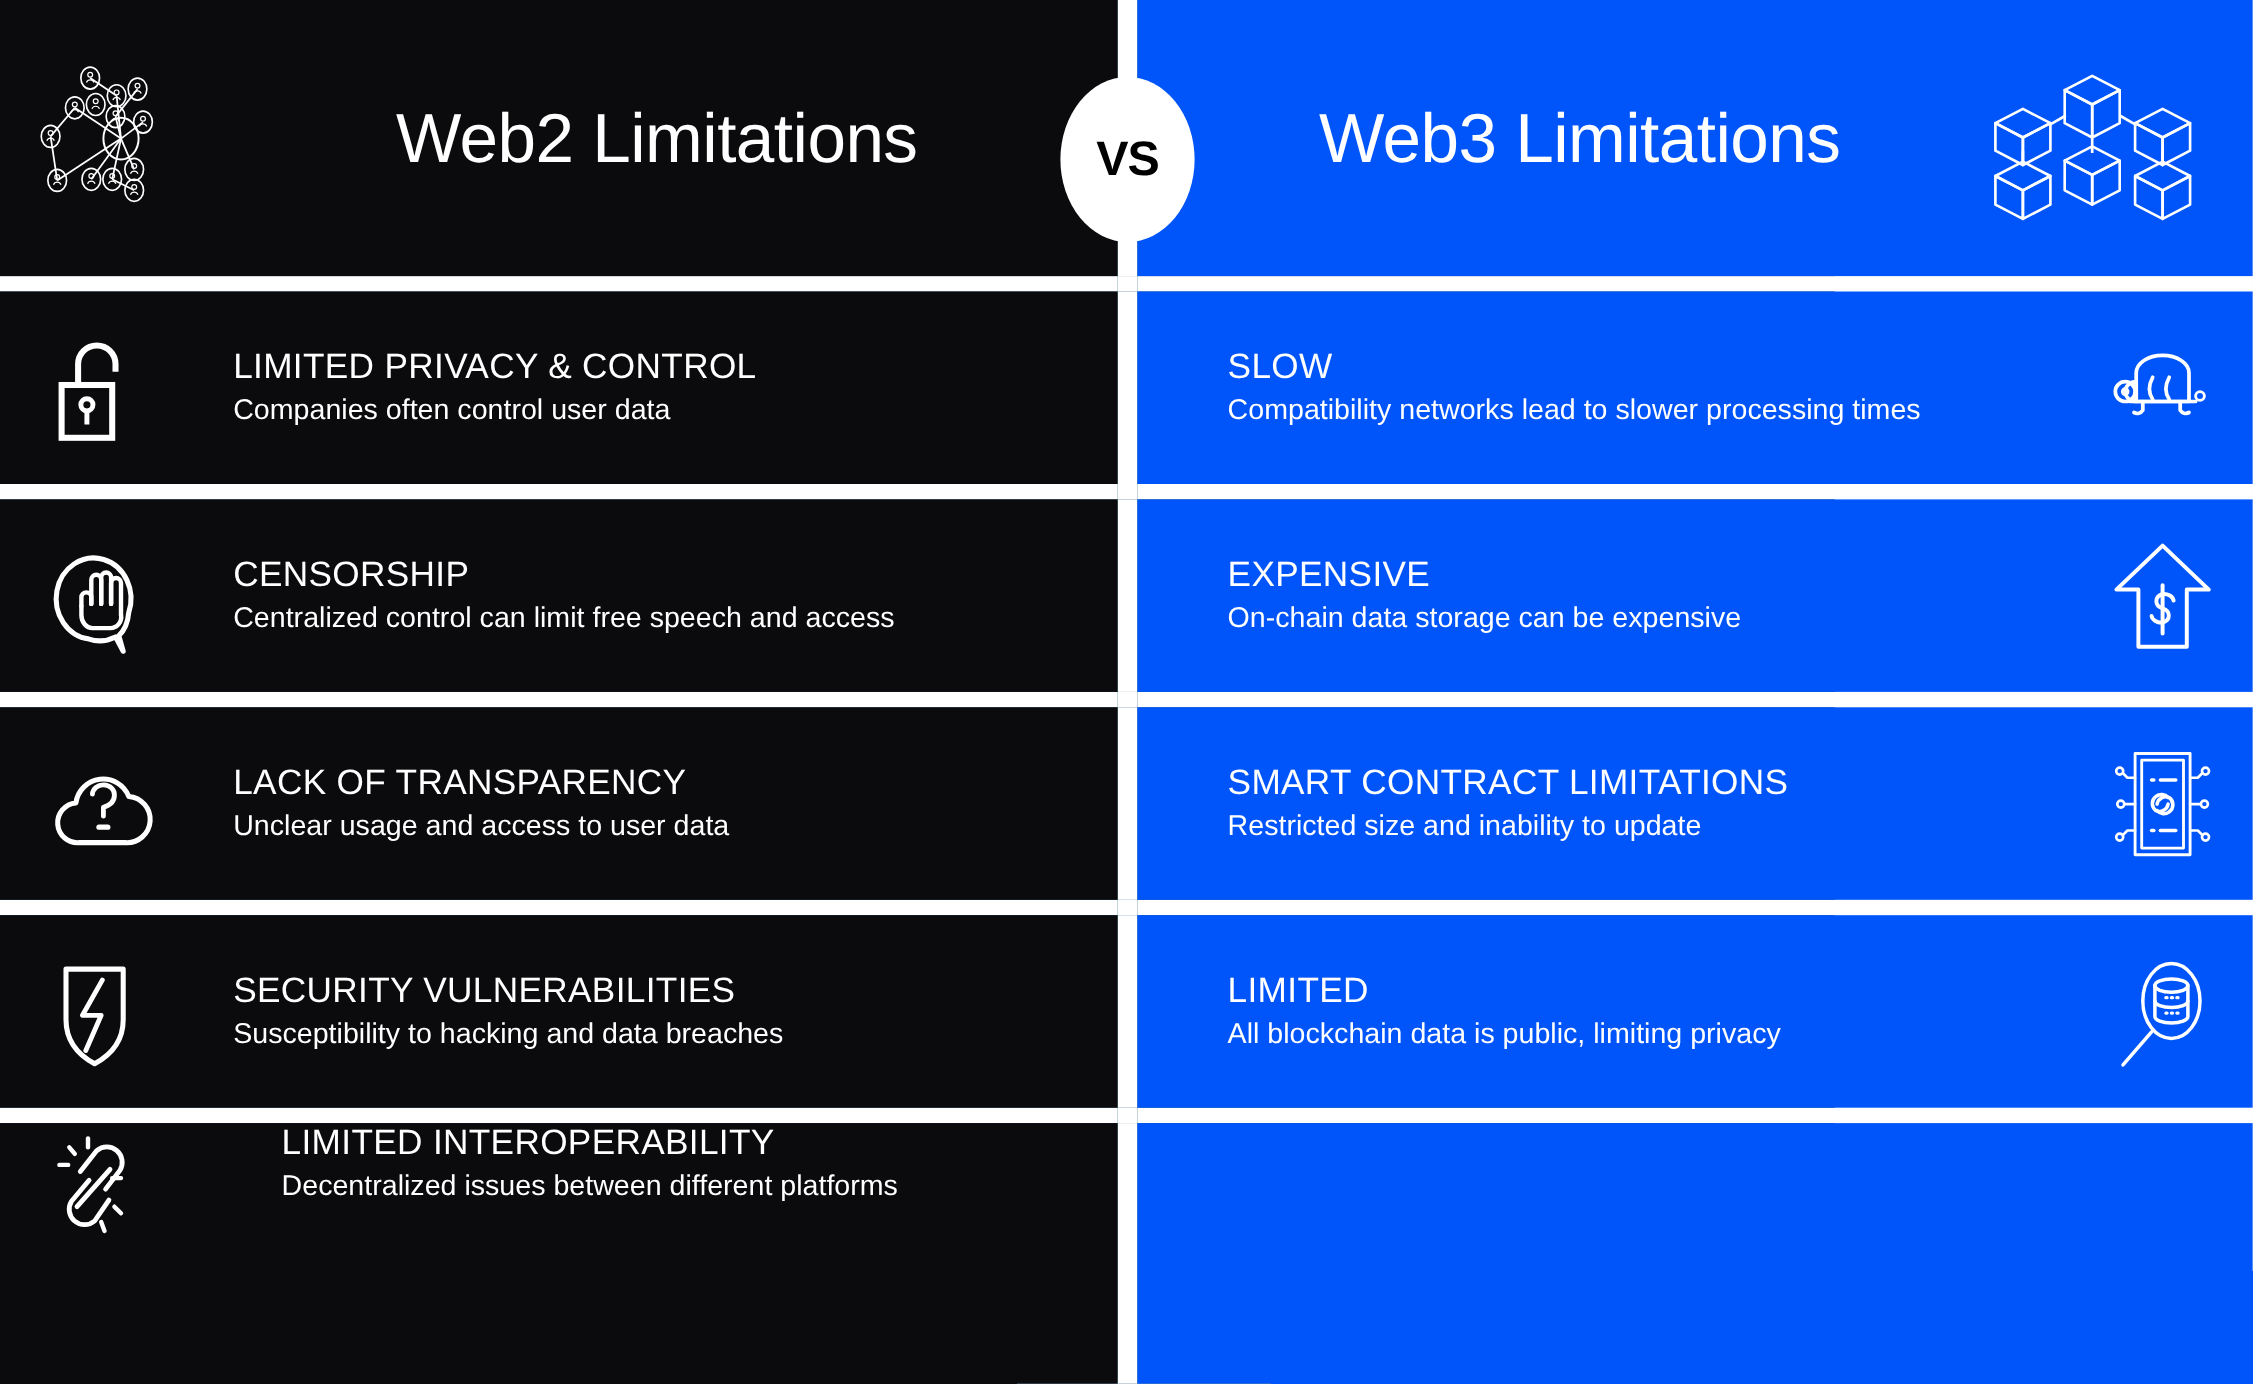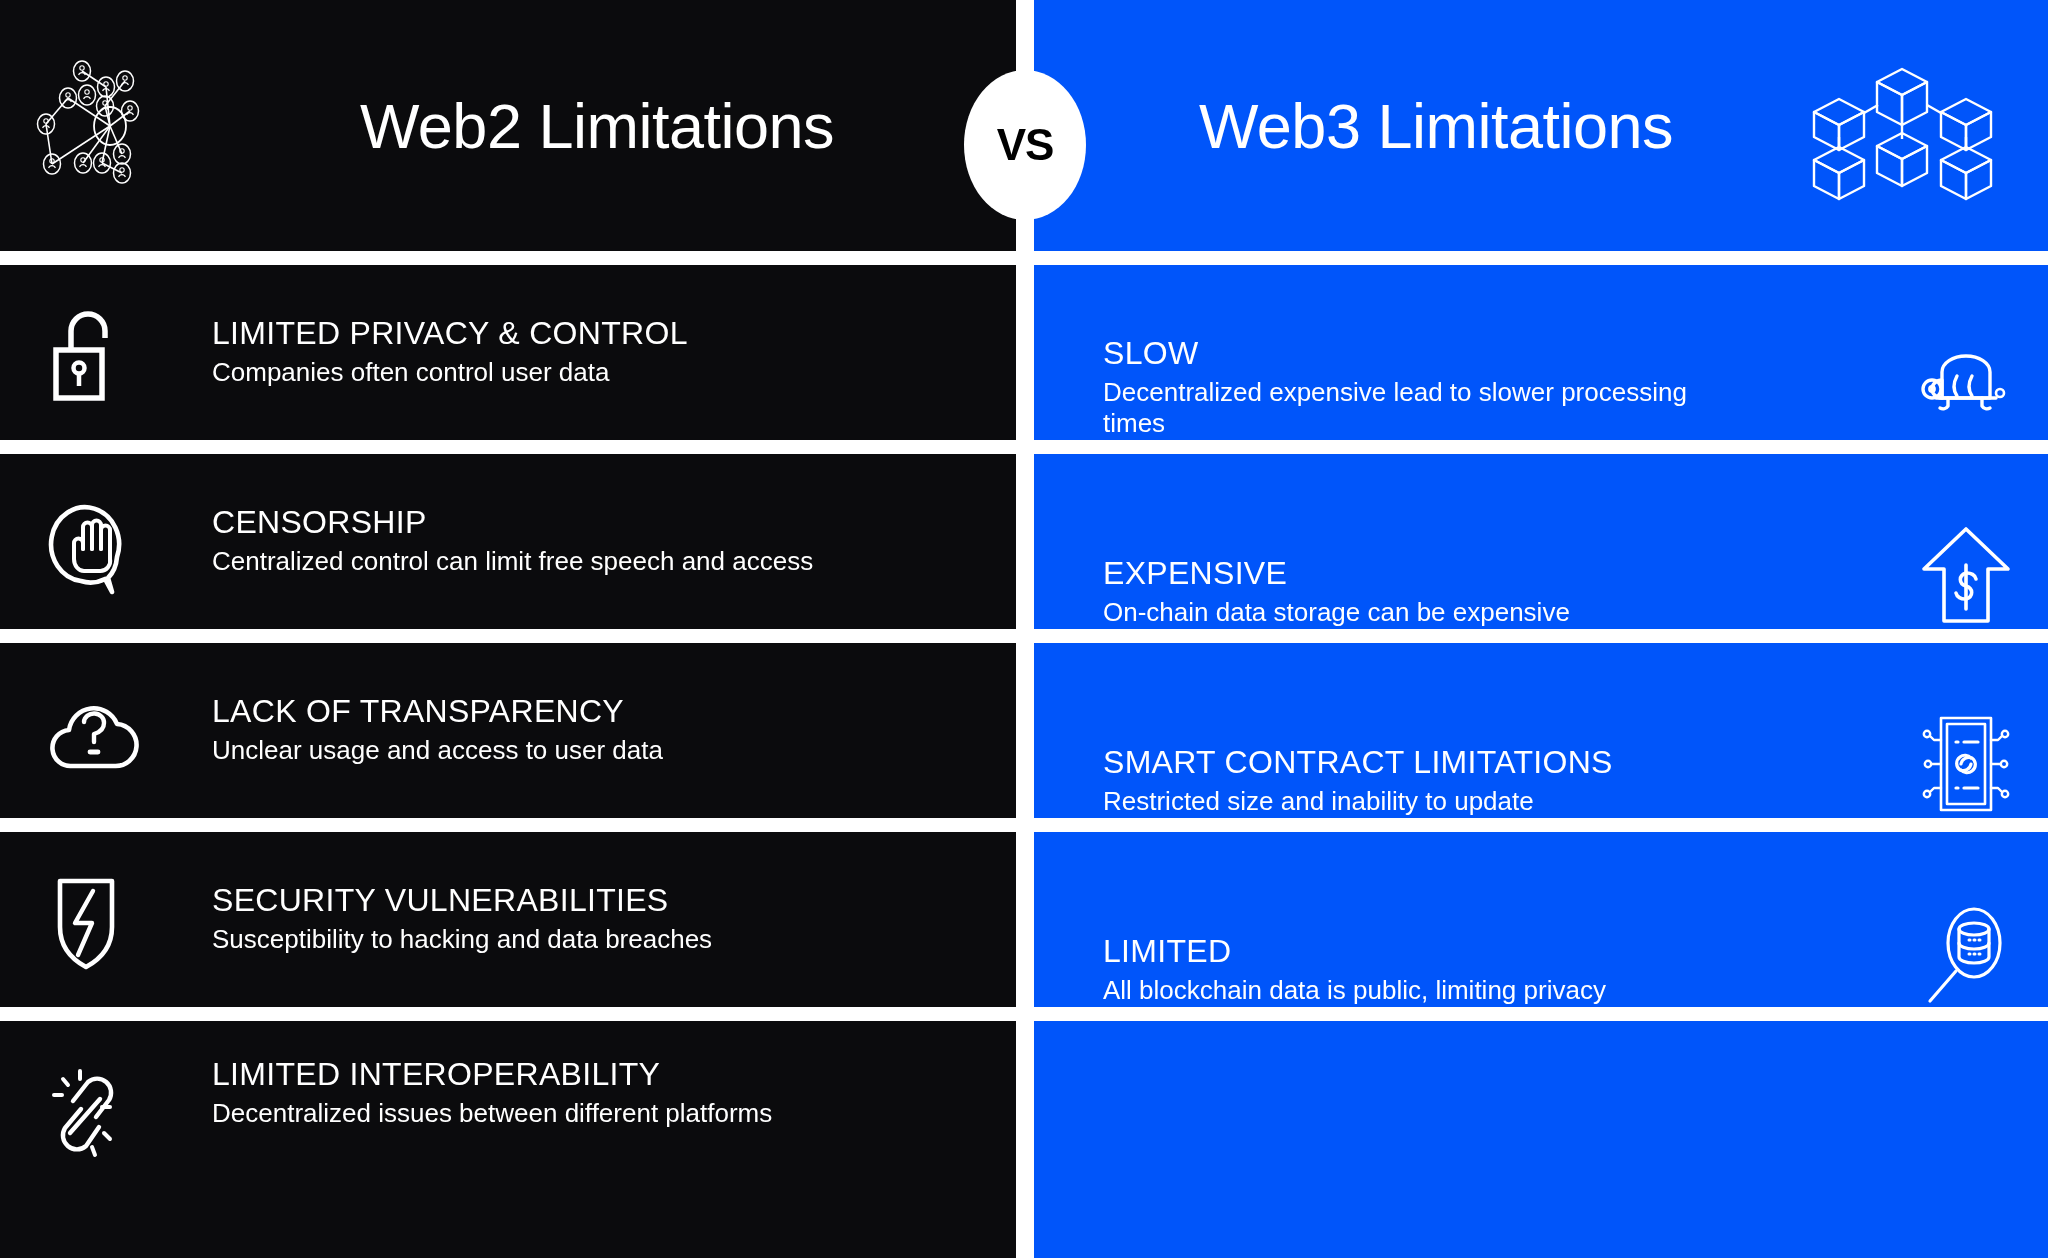--- a/index.html
+++ b/index.html
@@ -61,21 +61,21 @@
     font-weight:700;
     letter-spacing:-1px;
     line-height:1;
   }
 
   
   .row-left, .row-right {
     display:flex; align-items:center; height:100%;
   }
   .row-left  { padding-left:40px; }
-  .row-right { padding-left:47px; padding-right:28px;align-items:flex-end; }
+  .row-right { padding-left:60px; padding-right:28px; }
 
   .row-icon { width:110px; height:110px; flex:0 0 auto; }
   .row-icon-right { width:108px; height:108px; flex:0 0 auto; margin-left:auto; }
 
   .row-text-left  { margin-left:62px; }
   .row-text-right { margin-left:22px; max-width:640px; }
 
   .row-title {
     color:#ffffff;
     font-size:32px;
@@ -272,21 +272,21 @@
         <div class="row-title">LIMITED PRIVACY &amp; CONTROL</div>
         <div class="row-desc">Companies often control user data</div>
       </div>
     </div>
   </div>
   <div class="gap"></div>
   <div class="panel blue">
     <div class="row-right">
       <div class="row-text-right">
         <div class="row-title">SLOW</div>
-        <div class="row-desc wrap">Decentralized expensive lead to slower processing times</div>
+        <div class="row-desc wrap">Compatibility networks lead to slower processing times</div>
       </div>
       <span class="row-icon-right">
         <svg viewBox="0 0 108 108" width="108" height="108" fill="none" stroke="#ffffff" stroke-width="3.4" stroke-linecap="round" stroke-linejoin="round">
 
           <path d="M30 66 L30 40 a24 16 0 0 1 48 0 L78 66 Z"></path>
 
           <line x1="24" y1="66" x2="84" y2="66"></line>
 
           <path d="M45 44 q-6 11 0 20"></path>
           <path d="M60 44 q-6 11 0 20"></path>
@@ -451,21 +451,21 @@
         </svg>
       </span>
     </div>
   </div>
 
   <div class="gap"></div>
   <div class="gap"></div>
   <div class="gap"></div>
 
   <div class="panel dark">
-    <div class="row-left" style="align-items:flex-start; padding-top:36px;">
+    <div class="row-left" style="align-items:flex-start; gap:44px;">
       <span class="row-icon">
         <svg viewBox="0 0 110 110" width="110" height="110" fill="none" stroke="#ffffff" stroke-width="4.4" stroke-linecap="round" stroke-linejoin="round">
 
           <path d="M33 44 L48 25 a14 14 0 0 1 21 18 L56 60"></path>
 
           <path d="M47 60 L31 79 a14 14 0 0 0 21 18 L65 78" transform="translate(-6,-8)"></path>
 
           <line x1="30" y1="76" x2="60" y2="42" stroke-width="4.4"></line>
 
           <g stroke-width="4">

